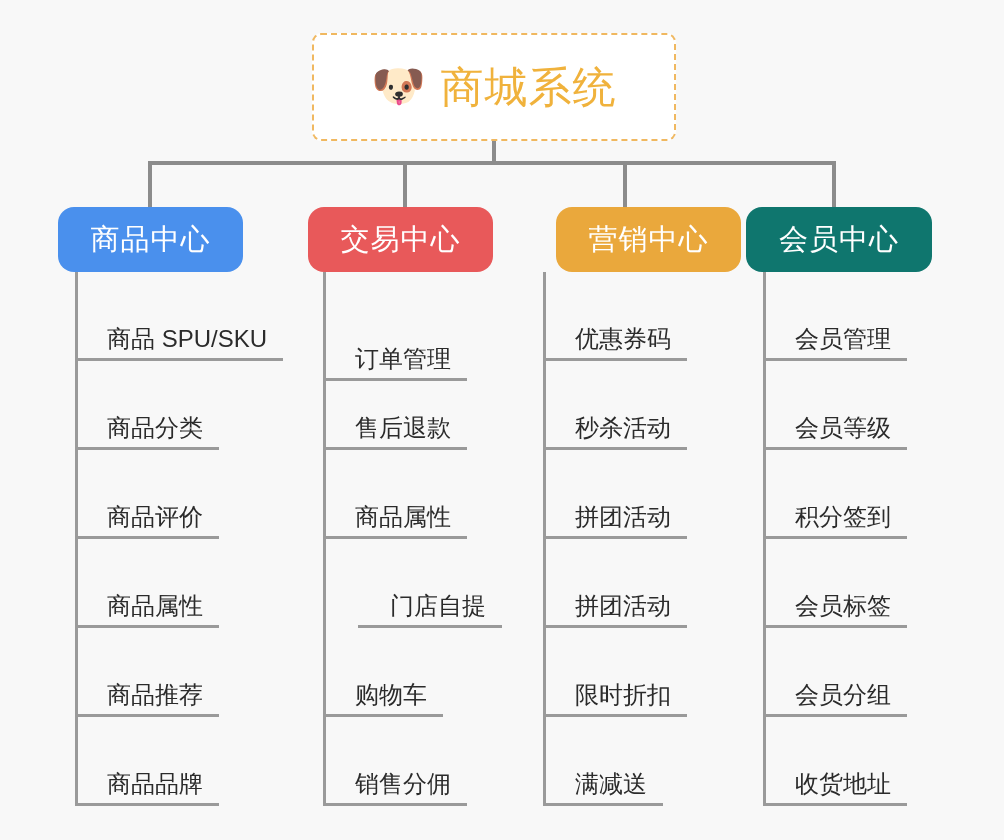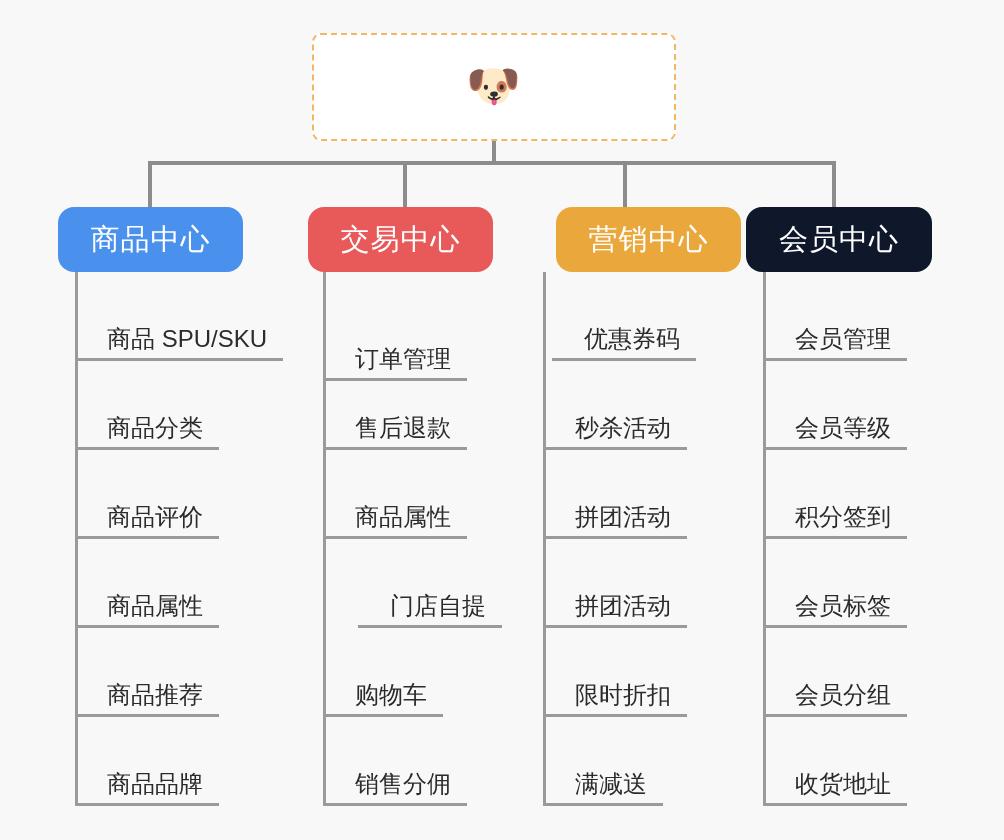--- a/index.html
+++ b/index.html
@@ -122,20 +122,21 @@
     border-bottom: 3px solid #9a9a9a;
   }
 </style>
 </head>
 <body>
 
 <div id="canvas">
 
   <div class="root-node">
     <span class="root-emoji">🐶</span>
+    <span class="root-title">商城系统</span>
   </div>
 
   <div class="conn conn-v-root"></div>
   <div class="conn conn-h-bus"></div>
 
   <div id="branches">
       <div class="conn conn-v-cat" style="left: 148px;"></div>
       <div class="cat-box" style="left: 58px; width: 185px; background: rgb(74, 144, 237);">
         <span class="cat-label">商品中心</span>
       </div>
@@ -184,41 +185,41 @@
         <div class="leaf-item" style="top: 445px;">
           <span class="leaf-text">销售分佣</span>
         </div>
       </div>
       <div class="conn conn-v-cat" style="left: 623px;"></div>
       <div class="cat-box" style="left: 528px; width: 185px; background: rgb(234, 168, 60); margin-left: 28px;">
         <span class="cat-label">营销中心</span>
       </div>
       <div class="leaf-col" style="left: 543px; height: 534px;">
         <div class="leaf-trunk" style="height: 534px;"></div>
-        <div class="leaf-item" style="top: 0px; padding-left: 9px;">
+        <div class="leaf-item" style="top: 0px;">
           <span class="leaf-text">优惠券码</span>
         </div>
         <div class="leaf-item" style="top: 89px;">
           <span class="leaf-text">秒杀活动</span>
         </div>
         <div class="leaf-item" style="top: 178px;">
           <span class="leaf-text">拼团活动</span>
         </div>
         <div class="leaf-item" style="top: 267px;">
           <span class="leaf-text">拼团活动</span>
         </div>
         <div class="leaf-item" style="top: 356px;">
           <span class="leaf-text">限时折扣</span>
         </div>
         <div class="leaf-item" style="top: 445px;">
           <span class="leaf-text">满减送</span>
         </div>
       </div>
       <div class="conn conn-v-cat" style="left: 832px;"></div>
-      <div class="cat-box" style="left: 746px; width: 186px; background: #0f172a;">
+      <div class="cat-box" style="left: 746px; width: 186px; background: #0f766e;">
         <span class="cat-label">会员中心</span>
       </div>
       <div class="leaf-col" style="left: 763px; height: 534px;">
         <div class="leaf-trunk" style="height: 534px;"></div>
         <div class="leaf-item" style="top: 0px;">
           <span class="leaf-text">会员管理</span>
         </div>
         <div class="leaf-item" style="top: 89px;">
           <span class="leaf-text">会员等级</span>
         </div>

